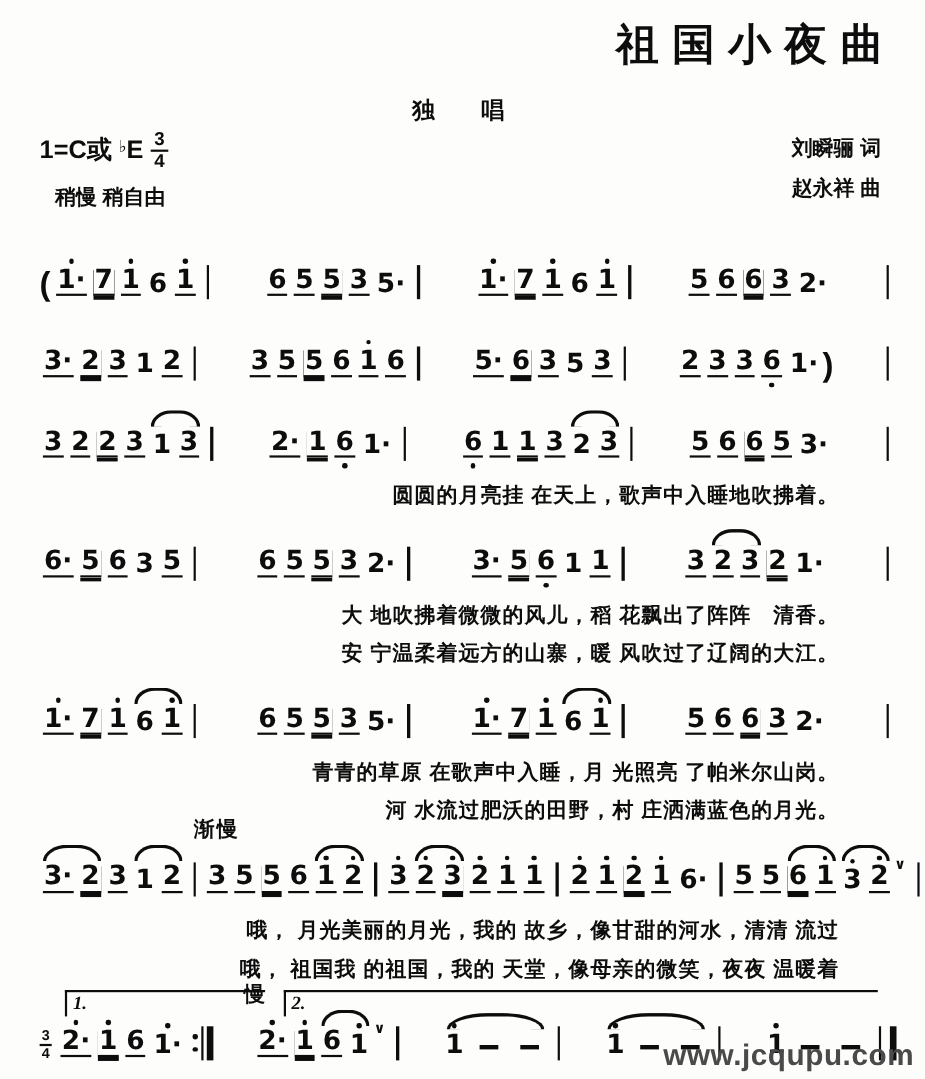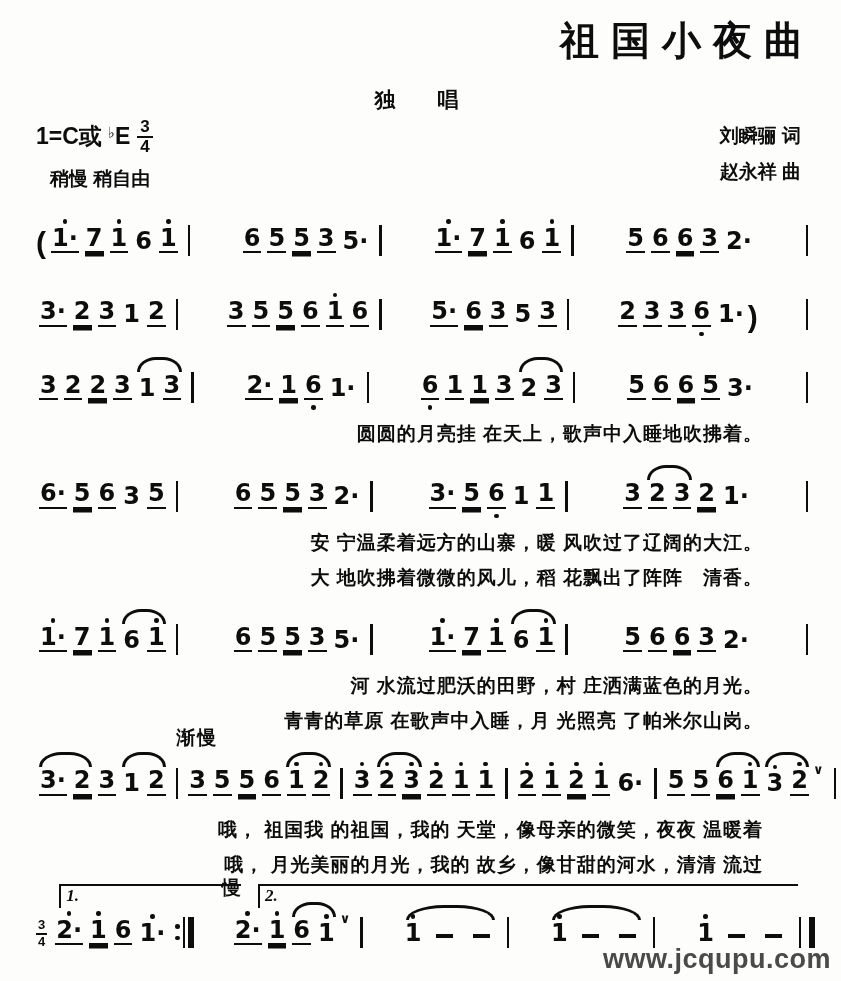--- a/index.html
+++ b/index.html
@@ -9,21 +9,21 @@
     font-family:"Liberation Sans","DejaVu Sans",sans-serif;
   }
   .sheet{padding:6px 26px 0 36px}
   .title{text-align:right;font-size:39px;font-weight:900;letter-spacing:12px;margin:8px 0 0 0}
   .subtitle{text-align:center;font-size:21px;font-weight:800;letter-spacing:18px;margin-top:18px}
   .meta{display:flex;justify-content:space-between;align-items:flex-start;margin-top:4px}
   .keysig{font-size:23px;font-weight:800;display:flex;align-items:center;}
   .keysig sup{font-size:15px;font-weight:800;margin-left:6px;transform:translateY(-4px)}
   .frac{display:inline-flex;flex-direction:column;align-items:center;font-size:17px;font-weight:900;line-height:1.05;margin-left:7px}
   .frac .ft{border-bottom:2.5px solid #0d0d0d;padding:0 3px}
-  .tempo{font-size:19px;font-weight:800;margin:10px 0 0 14px}
+  .tempo{font-size:19px;font-weight:800;margin:10px 0 16px 14px}
   .credits{text-align:center;font-size:19px;font-weight:700;line-height:1.9;margin-right:14px}
   
   .sys{margin-top:6px;position:relative}
   .sysrow{display:flex;align-items:flex-end;width:100%;padding-top:20px}
   .note{display:inline-flex;flex-direction:column;align-items:center;margin:0 3px;position:relative}
   .odot{height:8px;display:flex;align-items:center;justify-content:center}
   .odot i{display:block;width:4.5px;height:4.5px;border-radius:50%;background:#0d0d0d}
   .odot.off i{visibility:hidden}
   .odot.b{height:9px;margin-top:3px}
   .dr{font-family:"DejaVu Sans",sans-serif;font-size:24px;font-weight:800;line-height:1.02;padding:0 1px;white-space:nowrap}
@@ -868,22 +868,22 @@
               <i></i>
             </span>
             <span class="dr">1·</span>
             <span class="odot b off">
               <i></i>
             </span>
           </span>
           <span class="gap" style="flex-grow: 1;"></span>
           <div class="bar"></div>
         </div>
+        <div class="lyr"><span>大 地吹拂着</span><span>微微的风儿，</span><span>稻 花飘出了</span><span>阵阵　清香。</span></div>
         <div class="lyr"><span>安 宁温柔着</span><span>远方的山寨，</span><span>暖 风吹过了</span><span>辽阔的大江。</span></div>
-        <div class="lyr"><span>大 地吹拂着</span><span>微微的风儿，</span><span>稻 花飘出了</span><span>阵阵　清香。</span></div>
       </div>
       <div class="sys">
         <div class="sysrow">
           <span class="note u1">
             <span class="odot">
               <i></i>
             </span>
             <span class="dr">1·</span>
             <span class="odot b off">
               <i></i>
@@ -1066,22 +1066,22 @@
               <i></i>
             </span>
             <span class="dr">2·</span>
             <span class="odot b off">
               <i></i>
             </span>
           </span>
           <span class="gap" style="flex-grow: 1;"></span>
           <div class="bar"></div>
         </div>
+        <div class="lyr"><span>青青的草原 在</span><span>歌声中入睡，</span><span>月 光照亮 了</span><span>帕米尔山岗。</span></div>
         <div class="lyr"><span>河 水流过</span><span>肥沃的田野，</span><span>村 庄洒满</span><span>蓝色的月光。</span></div>
-        <div class="lyr"><span>青青的草原 在</span><span>歌声中入睡，</span><span>月 光照亮 了</span><span>帕米尔山岗。</span></div>
       </div>
       <div class="sys">
         <div class="sysrow">
           <span class="slur">
             <span class="note u1">
               <span class="odot off">
                 <i></i>
               </span>
               <span class="dr">3·</span>
               <span class="odot b off">
@@ -1347,22 +1347,22 @@
               </span>
               <span class="dr">2</span>
               <span class="odot b off">
                 <i></i>
               </span>
             </span>
           </span>
           <span class="breath">∨</span>
           <div class="bar"></div>
         </div>
+        <div class="lyr"><span>哦， 月光</span><span>美丽的月光，</span><span>我的 故乡，像</span><span>甘甜的河水，</span><span>清清 流过</span></div>
         <div class="lyr"><span>哦， 祖国</span><span>我 的祖国，</span><span>我的 天堂，像</span><span>母亲的微笑，</span><span>夜夜 温暖着</span></div>
-        <div class="lyr"><span>哦， 月光</span><span>美丽的月光，</span><span>我的 故乡，像</span><span>甘甜的河水，</span><span>清清 流过</span></div>
       </div>
       <div class="sys withvolta">
         <div class="volta" style="left: 3%; width: 23%;"><span>1.</span></div>
         <div class="volta" style="left: 28.5%; width: 69%;"><span>2.</span></div>
         <div class="sysrow">
           <span class="ts">
             <span class="ft">3</span>
             <span>4</span>
           </span>
           <span class="note u1">

